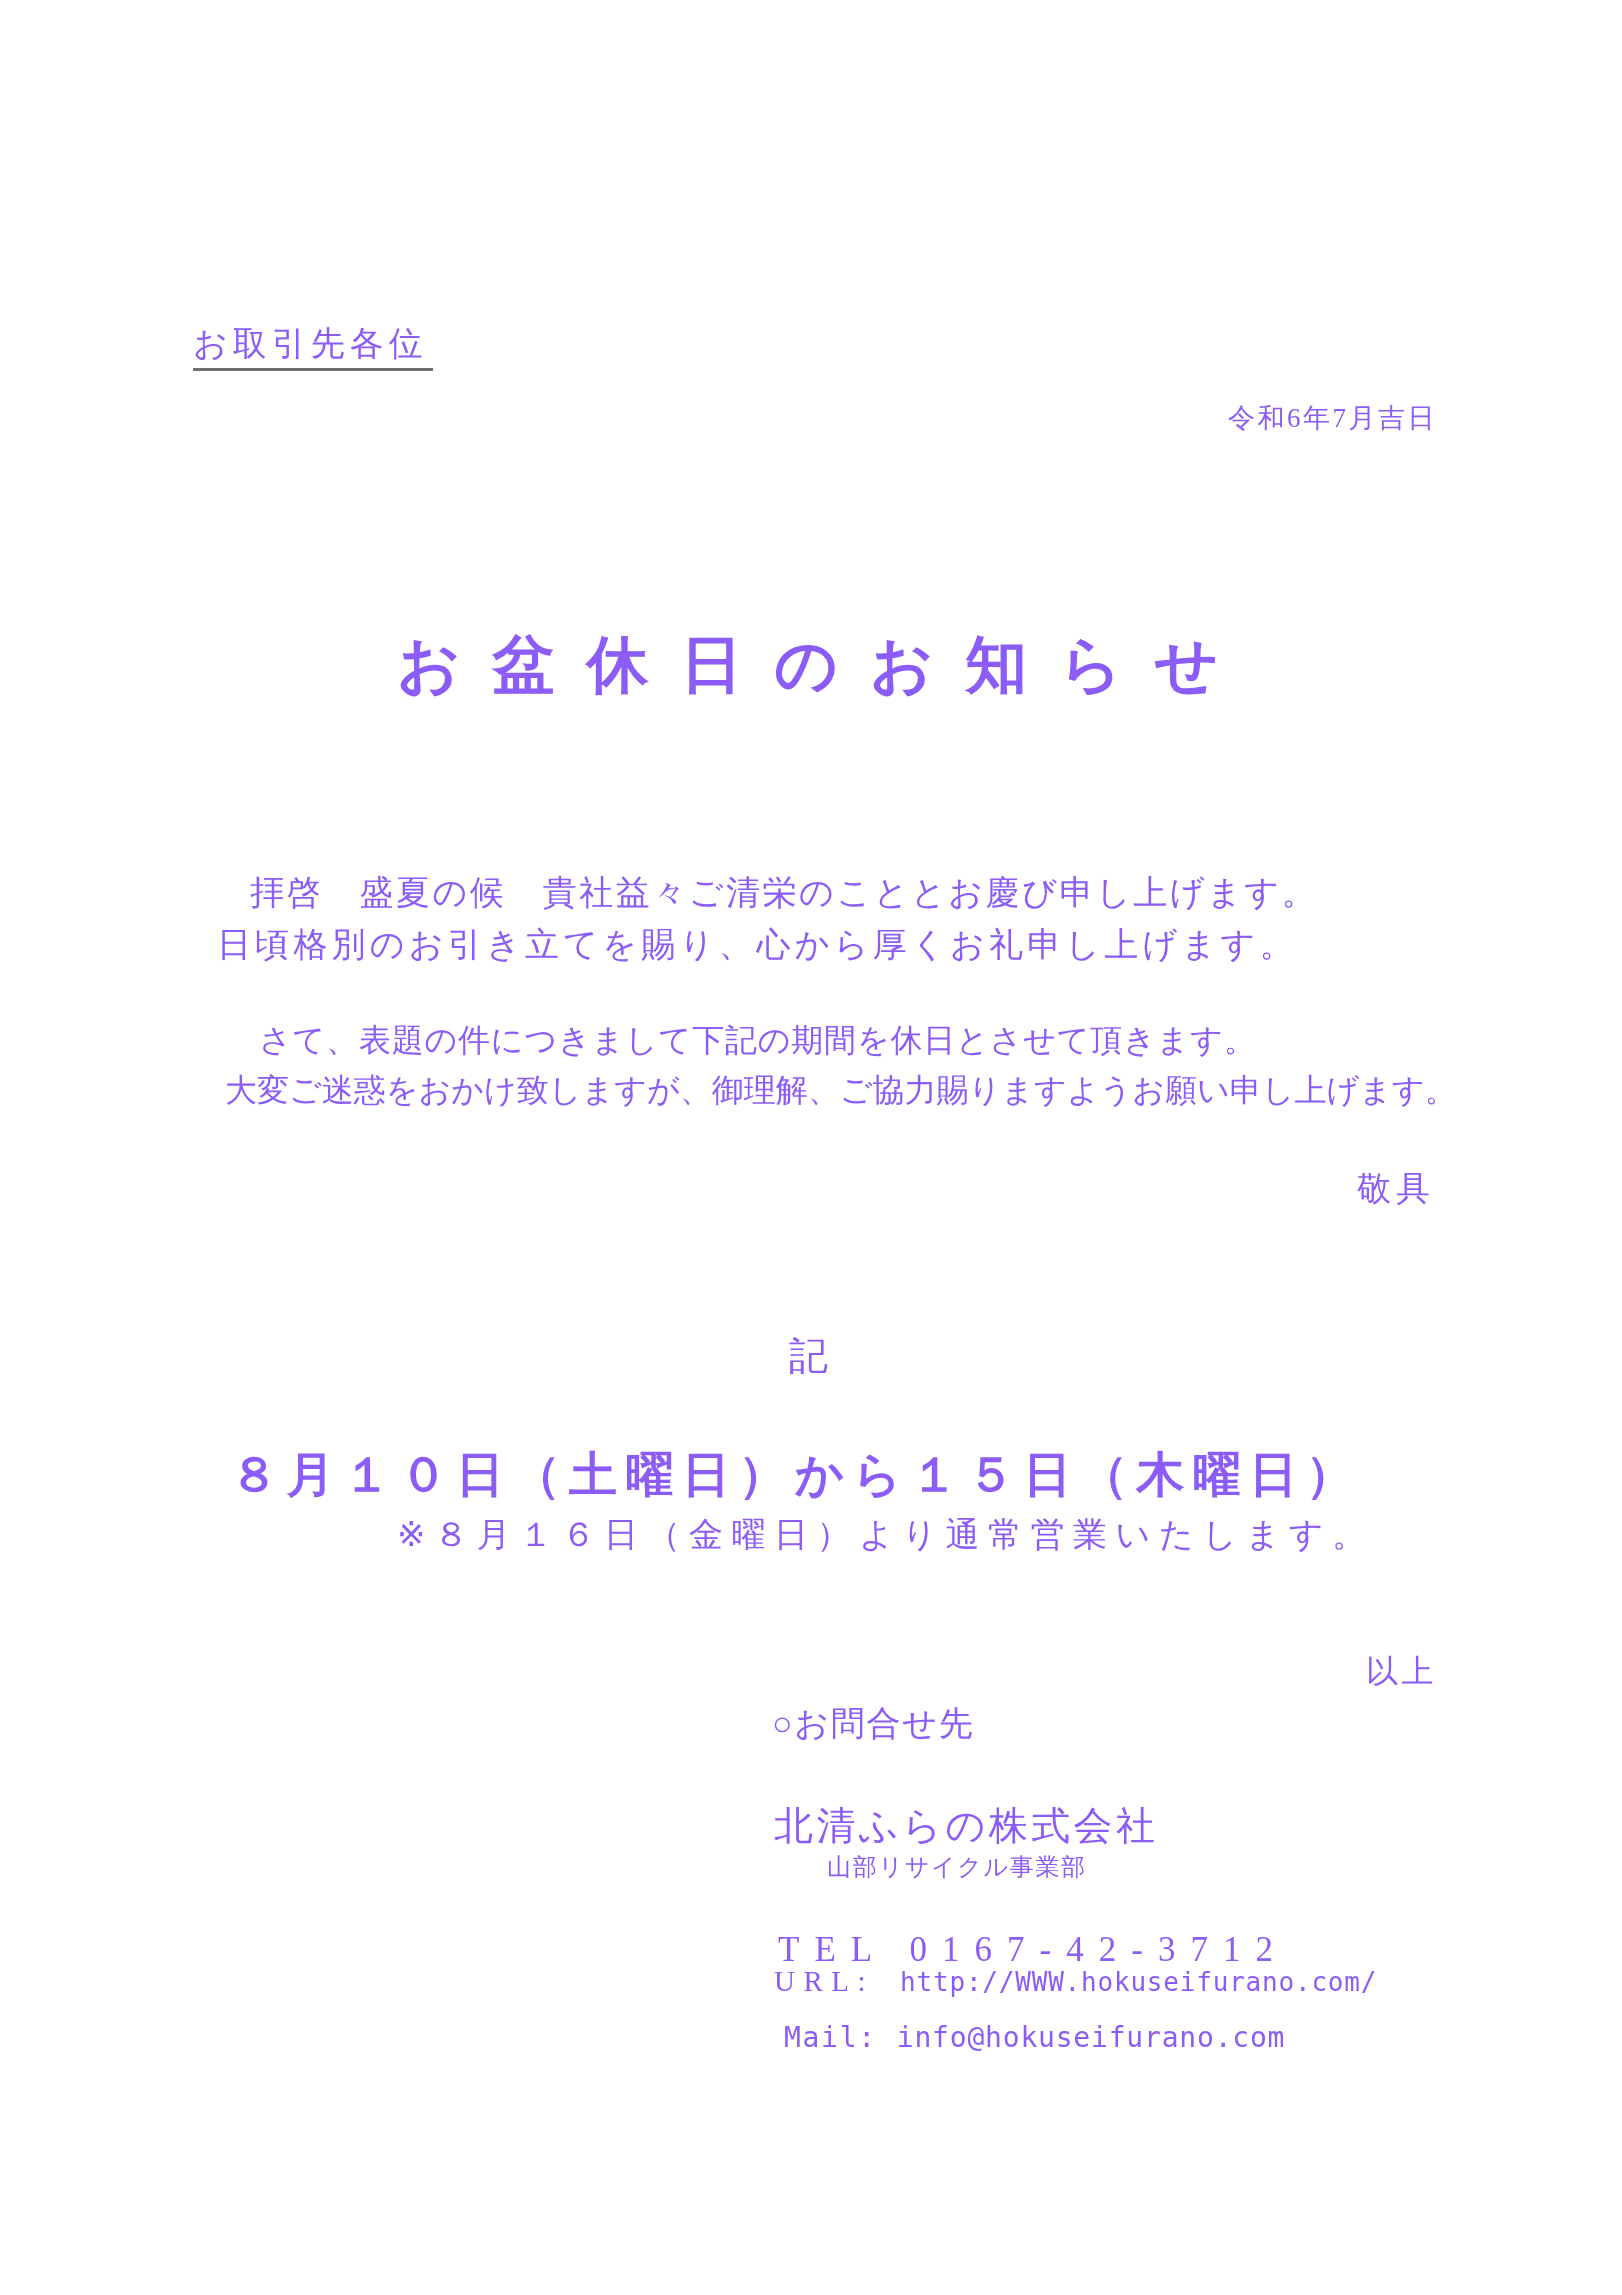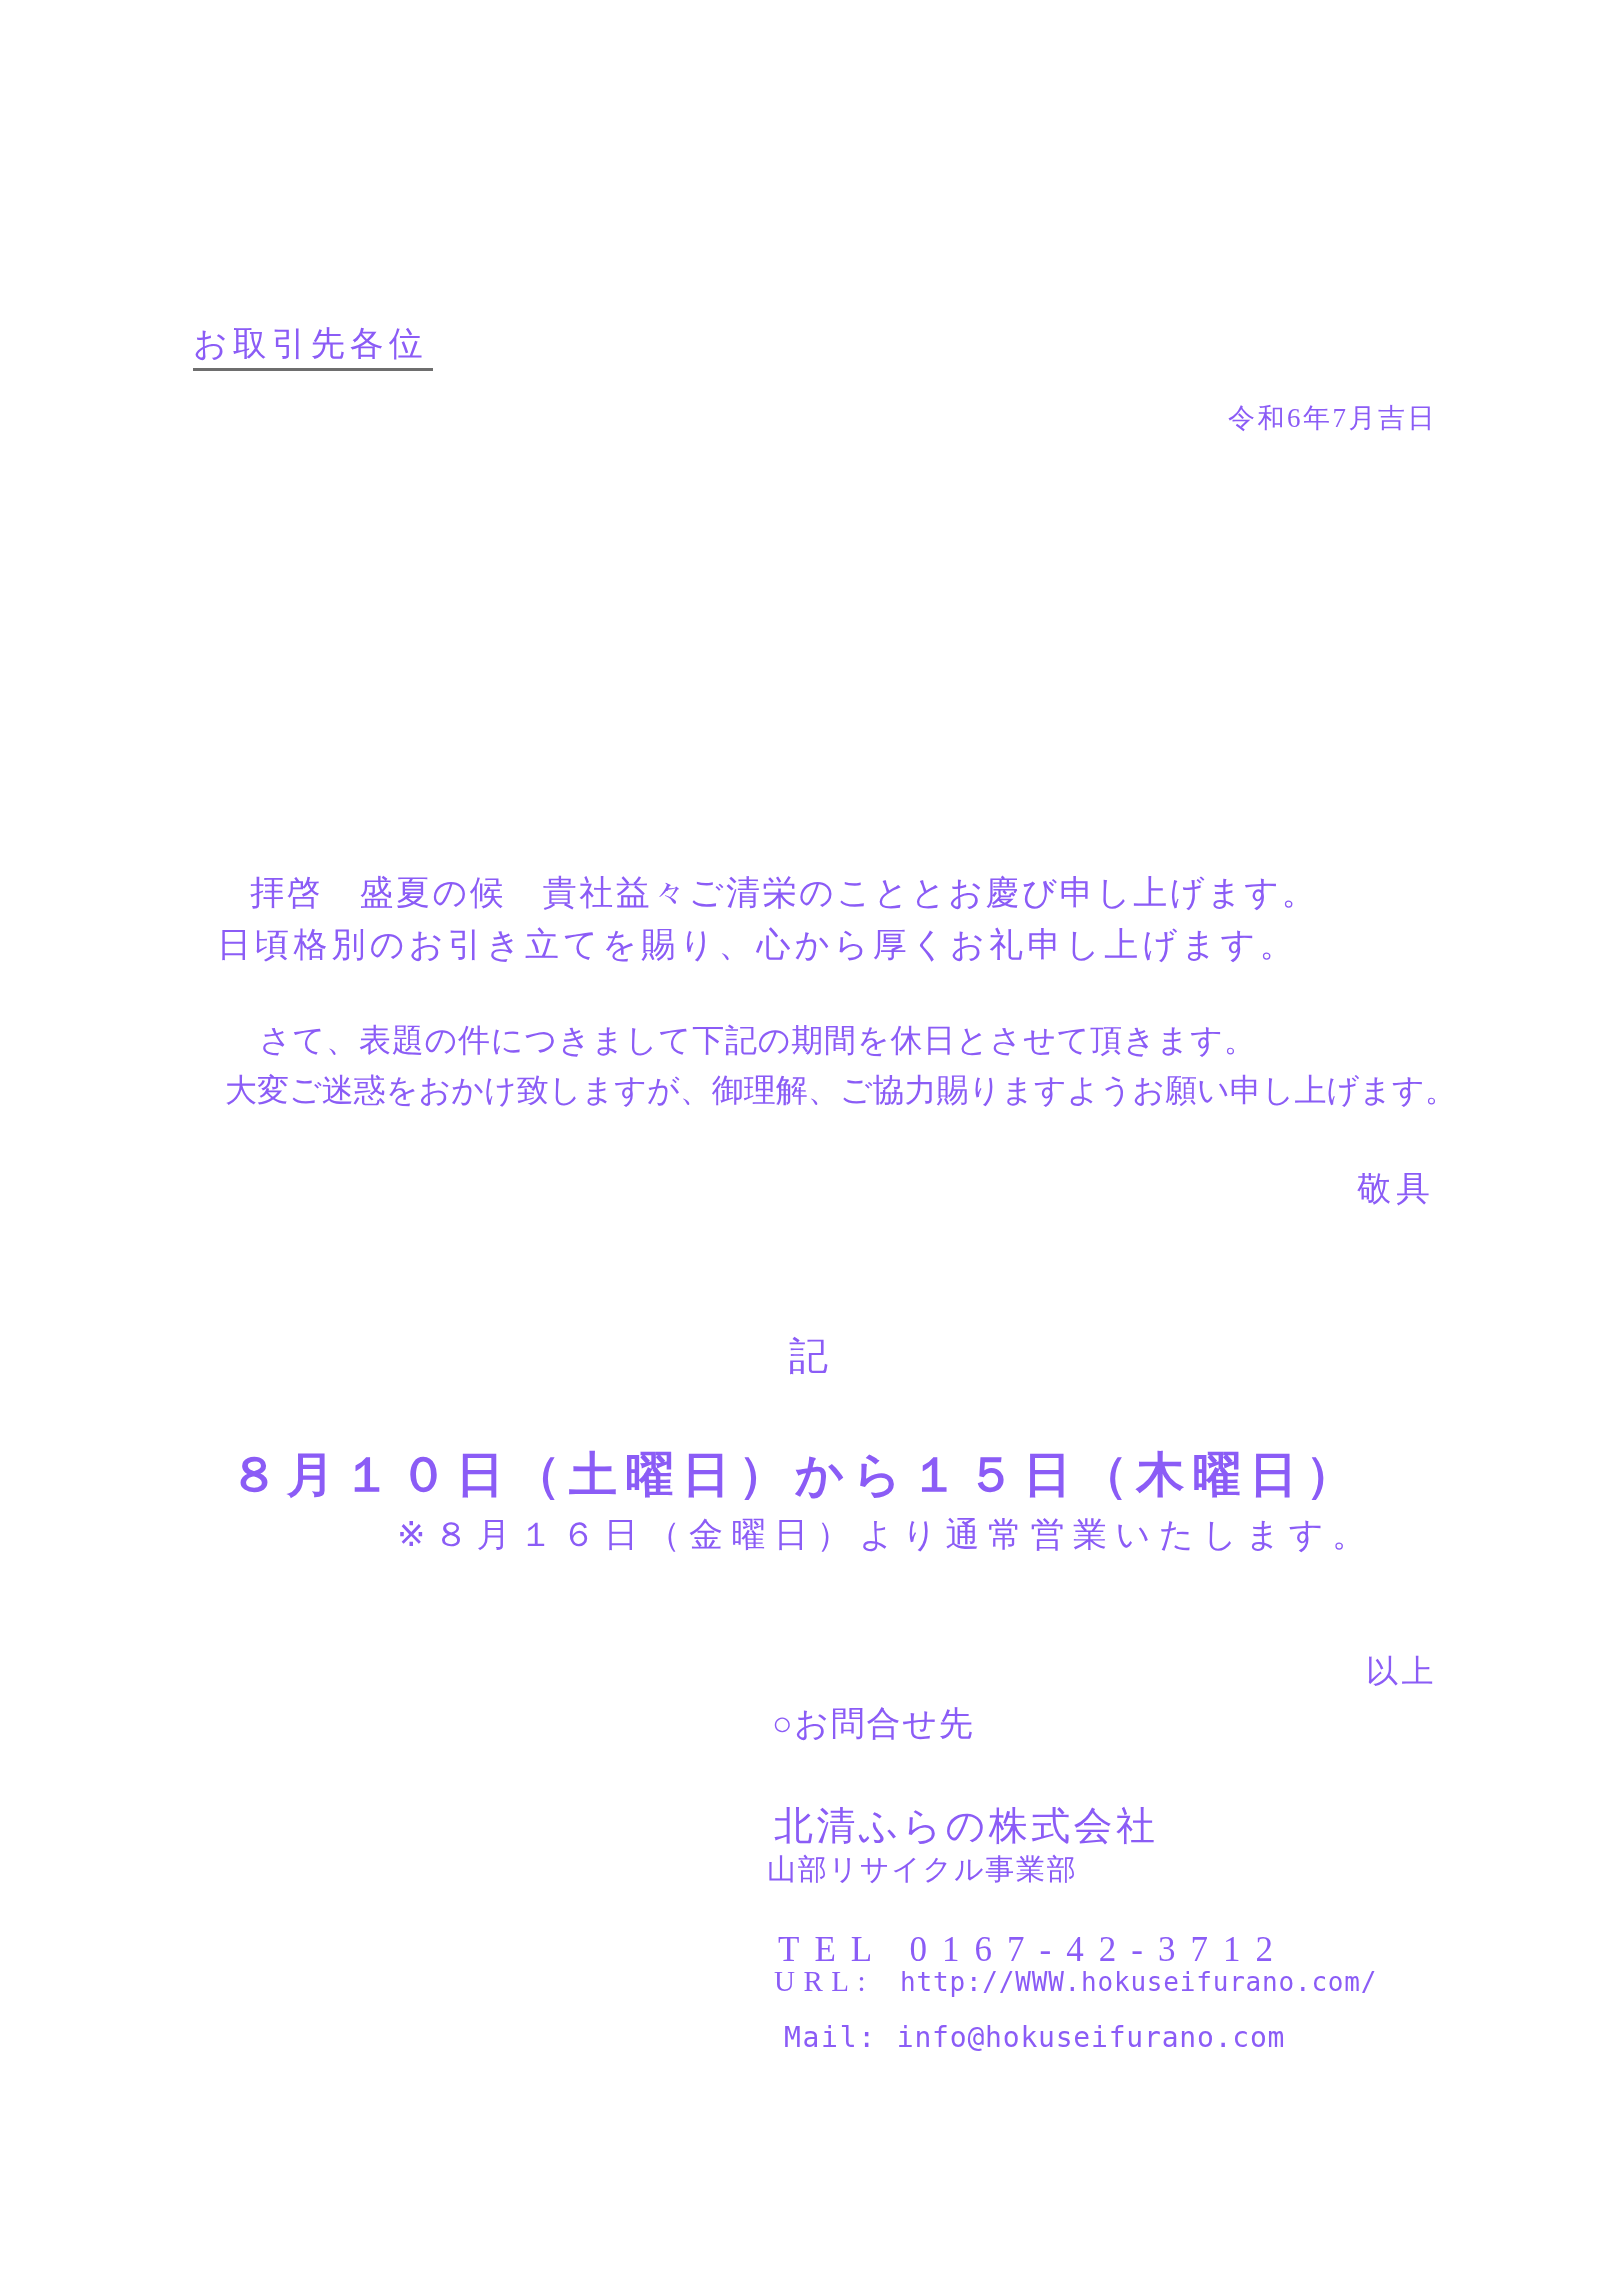--- a/index.html
+++ b/index.html
@@ -57,21 +57,21 @@
     letter-spacing: 8.5px;
   }
   .holiday-note {
     left: 397px; top: 1515px;
     font-size: 34px;
     letter-spacing: 8.5px;
   }
   .ijou  { left: 1366px; top: 1653px; font-size: 32px; letter-spacing: 3.4px; }
   .contact-label { left: 772px; top: 1704px; font-size: 34px; letter-spacing: 1.7px; }
   .company { left: 774px; top: 1804px; font-size: 39px; letter-spacing: 3.4px; }
-  .dept    { left: 767px; top: 1853px; font-size: 29px; letter-spacing: 1.7px; text-align: center; }
+  .dept    { left: 827px; top: 1853px; font-size: 24px; letter-spacing: 1.7px; text-align: center; }
   .tel-line {
     left: 778px; top: 1930px;
     font-size: 35px;
     letter-spacing: 15px;
   }
   .url-line { left: 774px; top: 1965px; display: flex; align-items: baseline; gap: 11px; }
   .url-label { font-size: 29px; letter-spacing: 8.5px; margin-right: 15px; }
   .url-value { font-size: 26px; letter-spacing: 0.8px; }
   .mail-line { left: 784px; top: 2022px; display: flex; align-items: baseline; }
   .mail-label { font-size: 28px; letter-spacing: 1.7px; margin-right: 20px; }
@@ -79,20 +79,21 @@
 </style>
 </head>
 <body>
 
 <div class="page">
 
   <div class="line gothic recipient">お取引先各位</div>
 
   <div class="line mincho doc-date">令和6年7月吉日</div>
 
+  <h1 class="line mincho doc-title" style="margin:0;">お盆休日のお知らせ</h1>
 
   <div class="line gothic p1l1">拝啓　盛夏の候　貴社益々ご清栄のこととお慶び申し上げます。</div>
 
   <div class="line gothic p1l2">日頃格別のお引き立てを賜り、心から厚くお礼申し上げます。</div>
 
   <div class="line gothic p2l1">さて、表題の件につきまして下記の期間を休日とさせて頂きます。</div>
 
   <div class="line gothic p2l2">大変ご迷惑をおかけ致しますが、御理解、ご協力賜りますようお願い申し上げます。</div>
 
 

